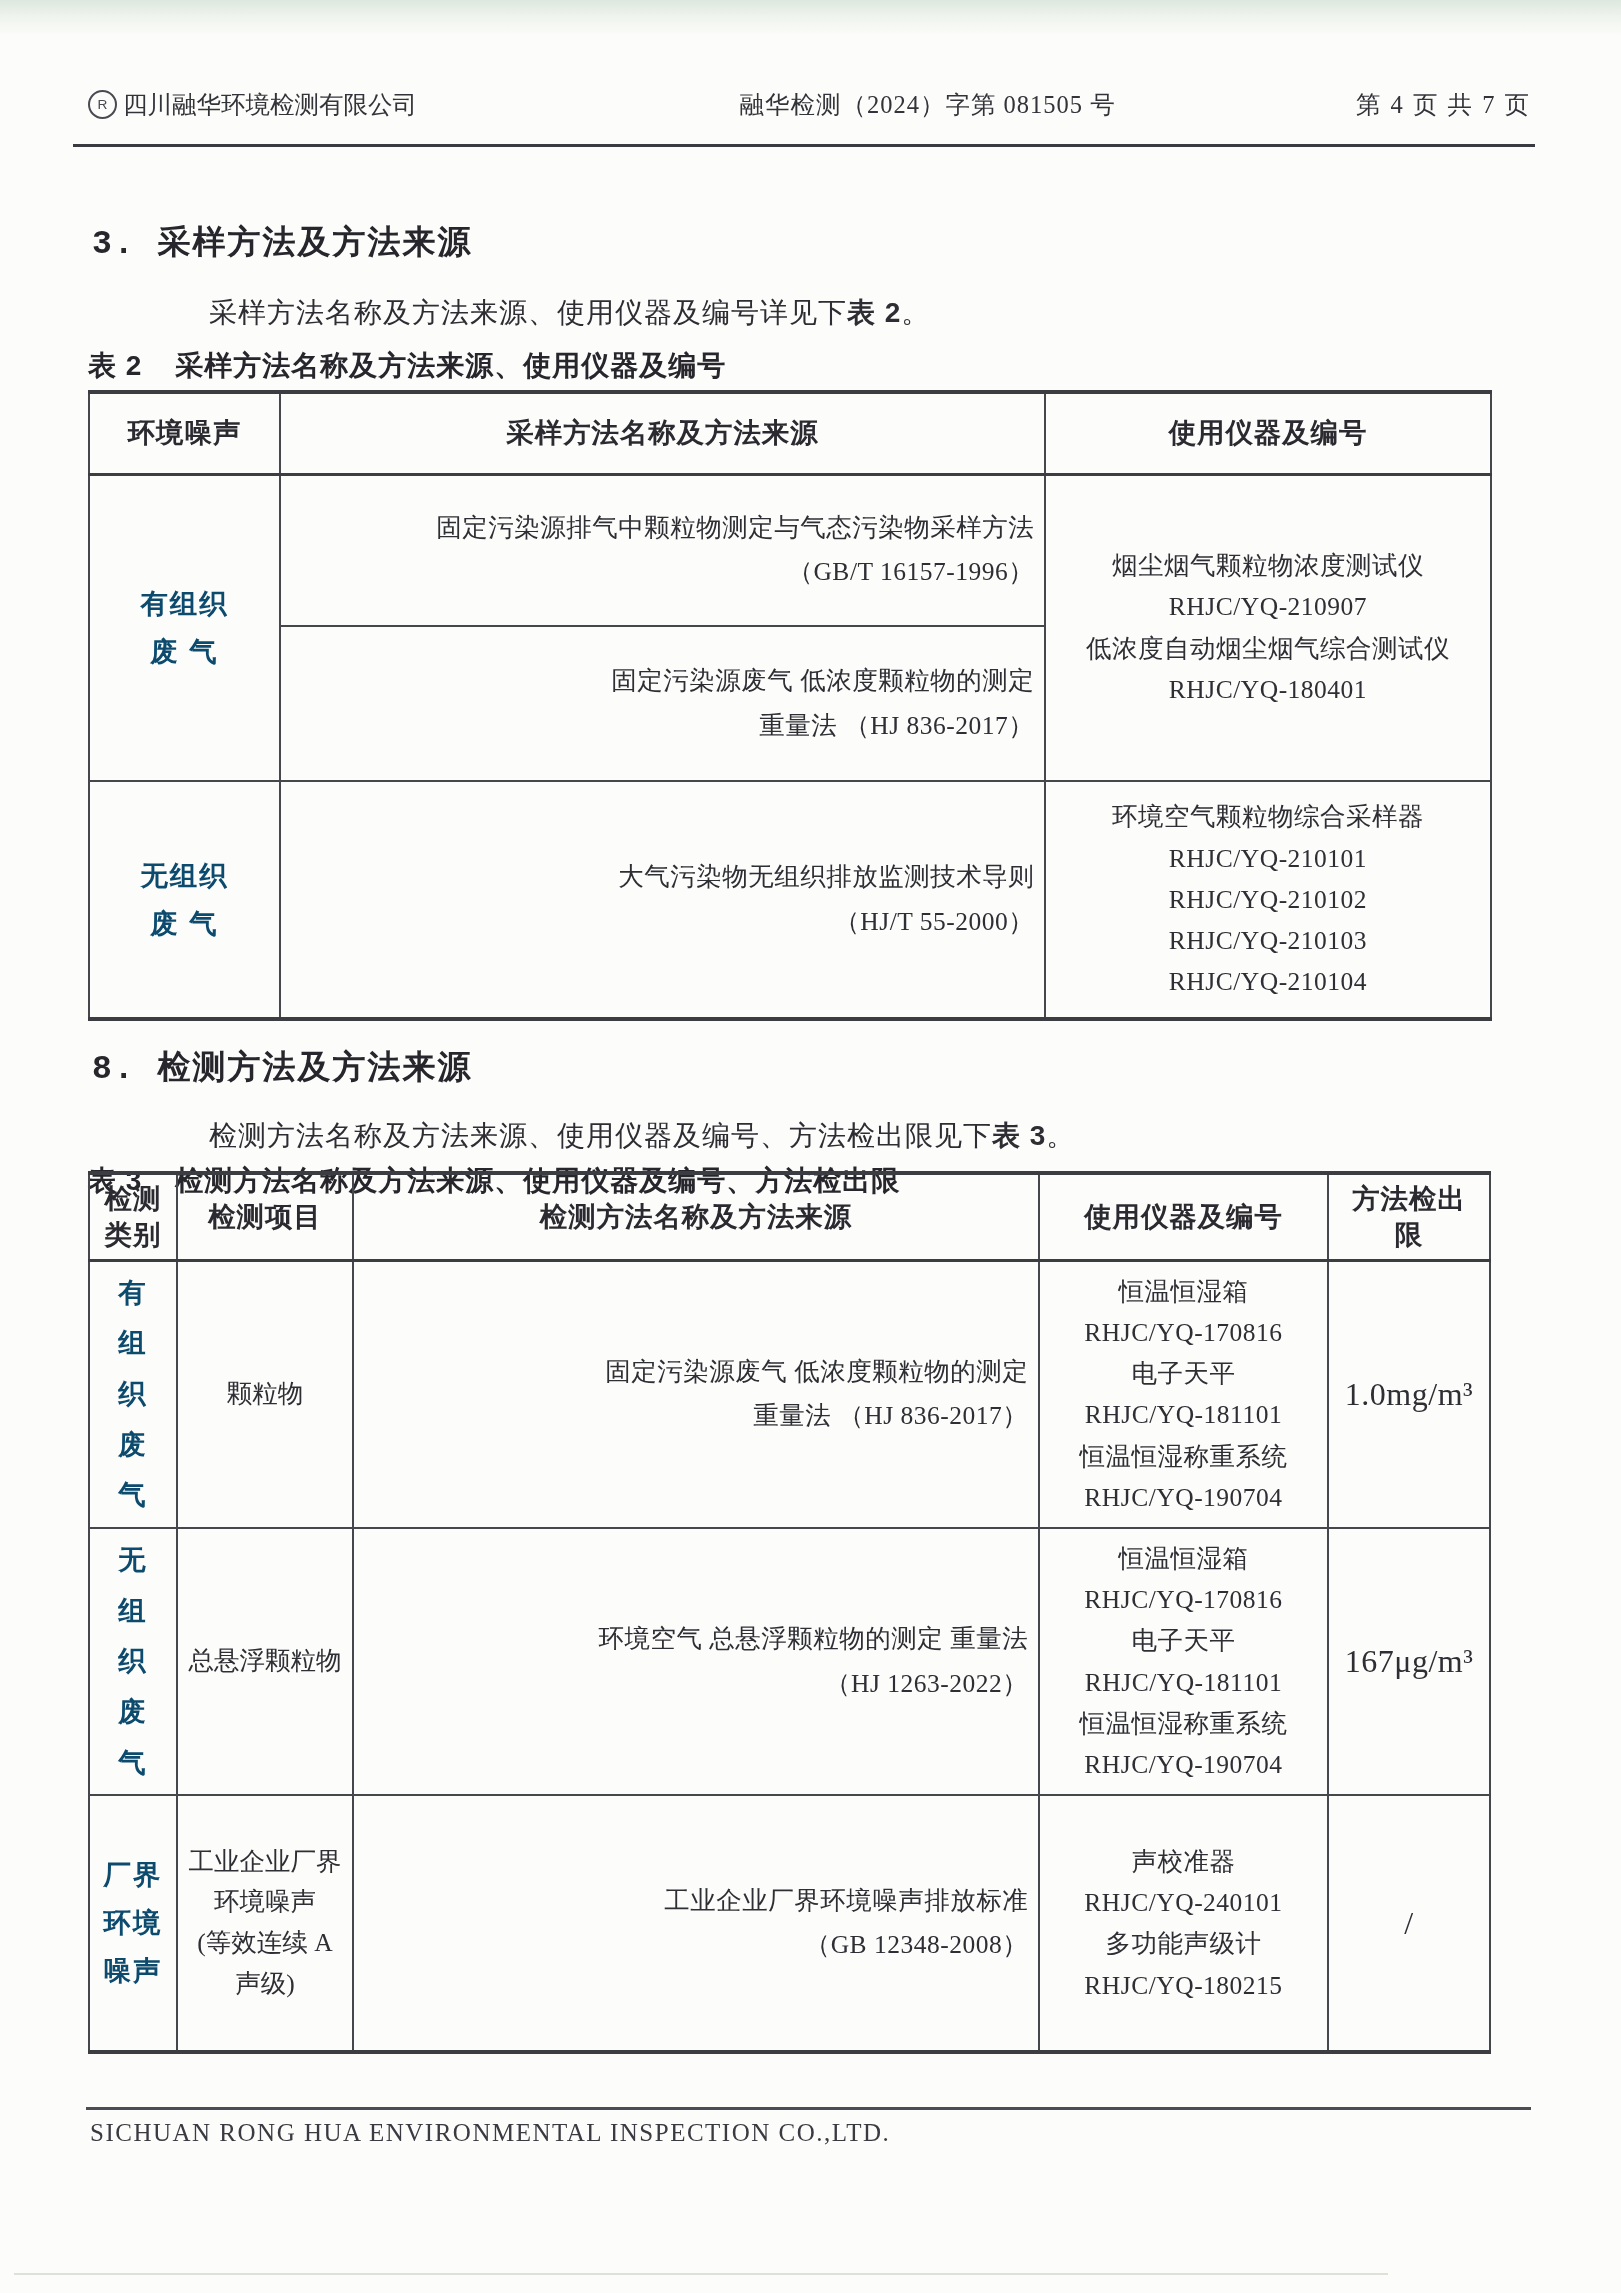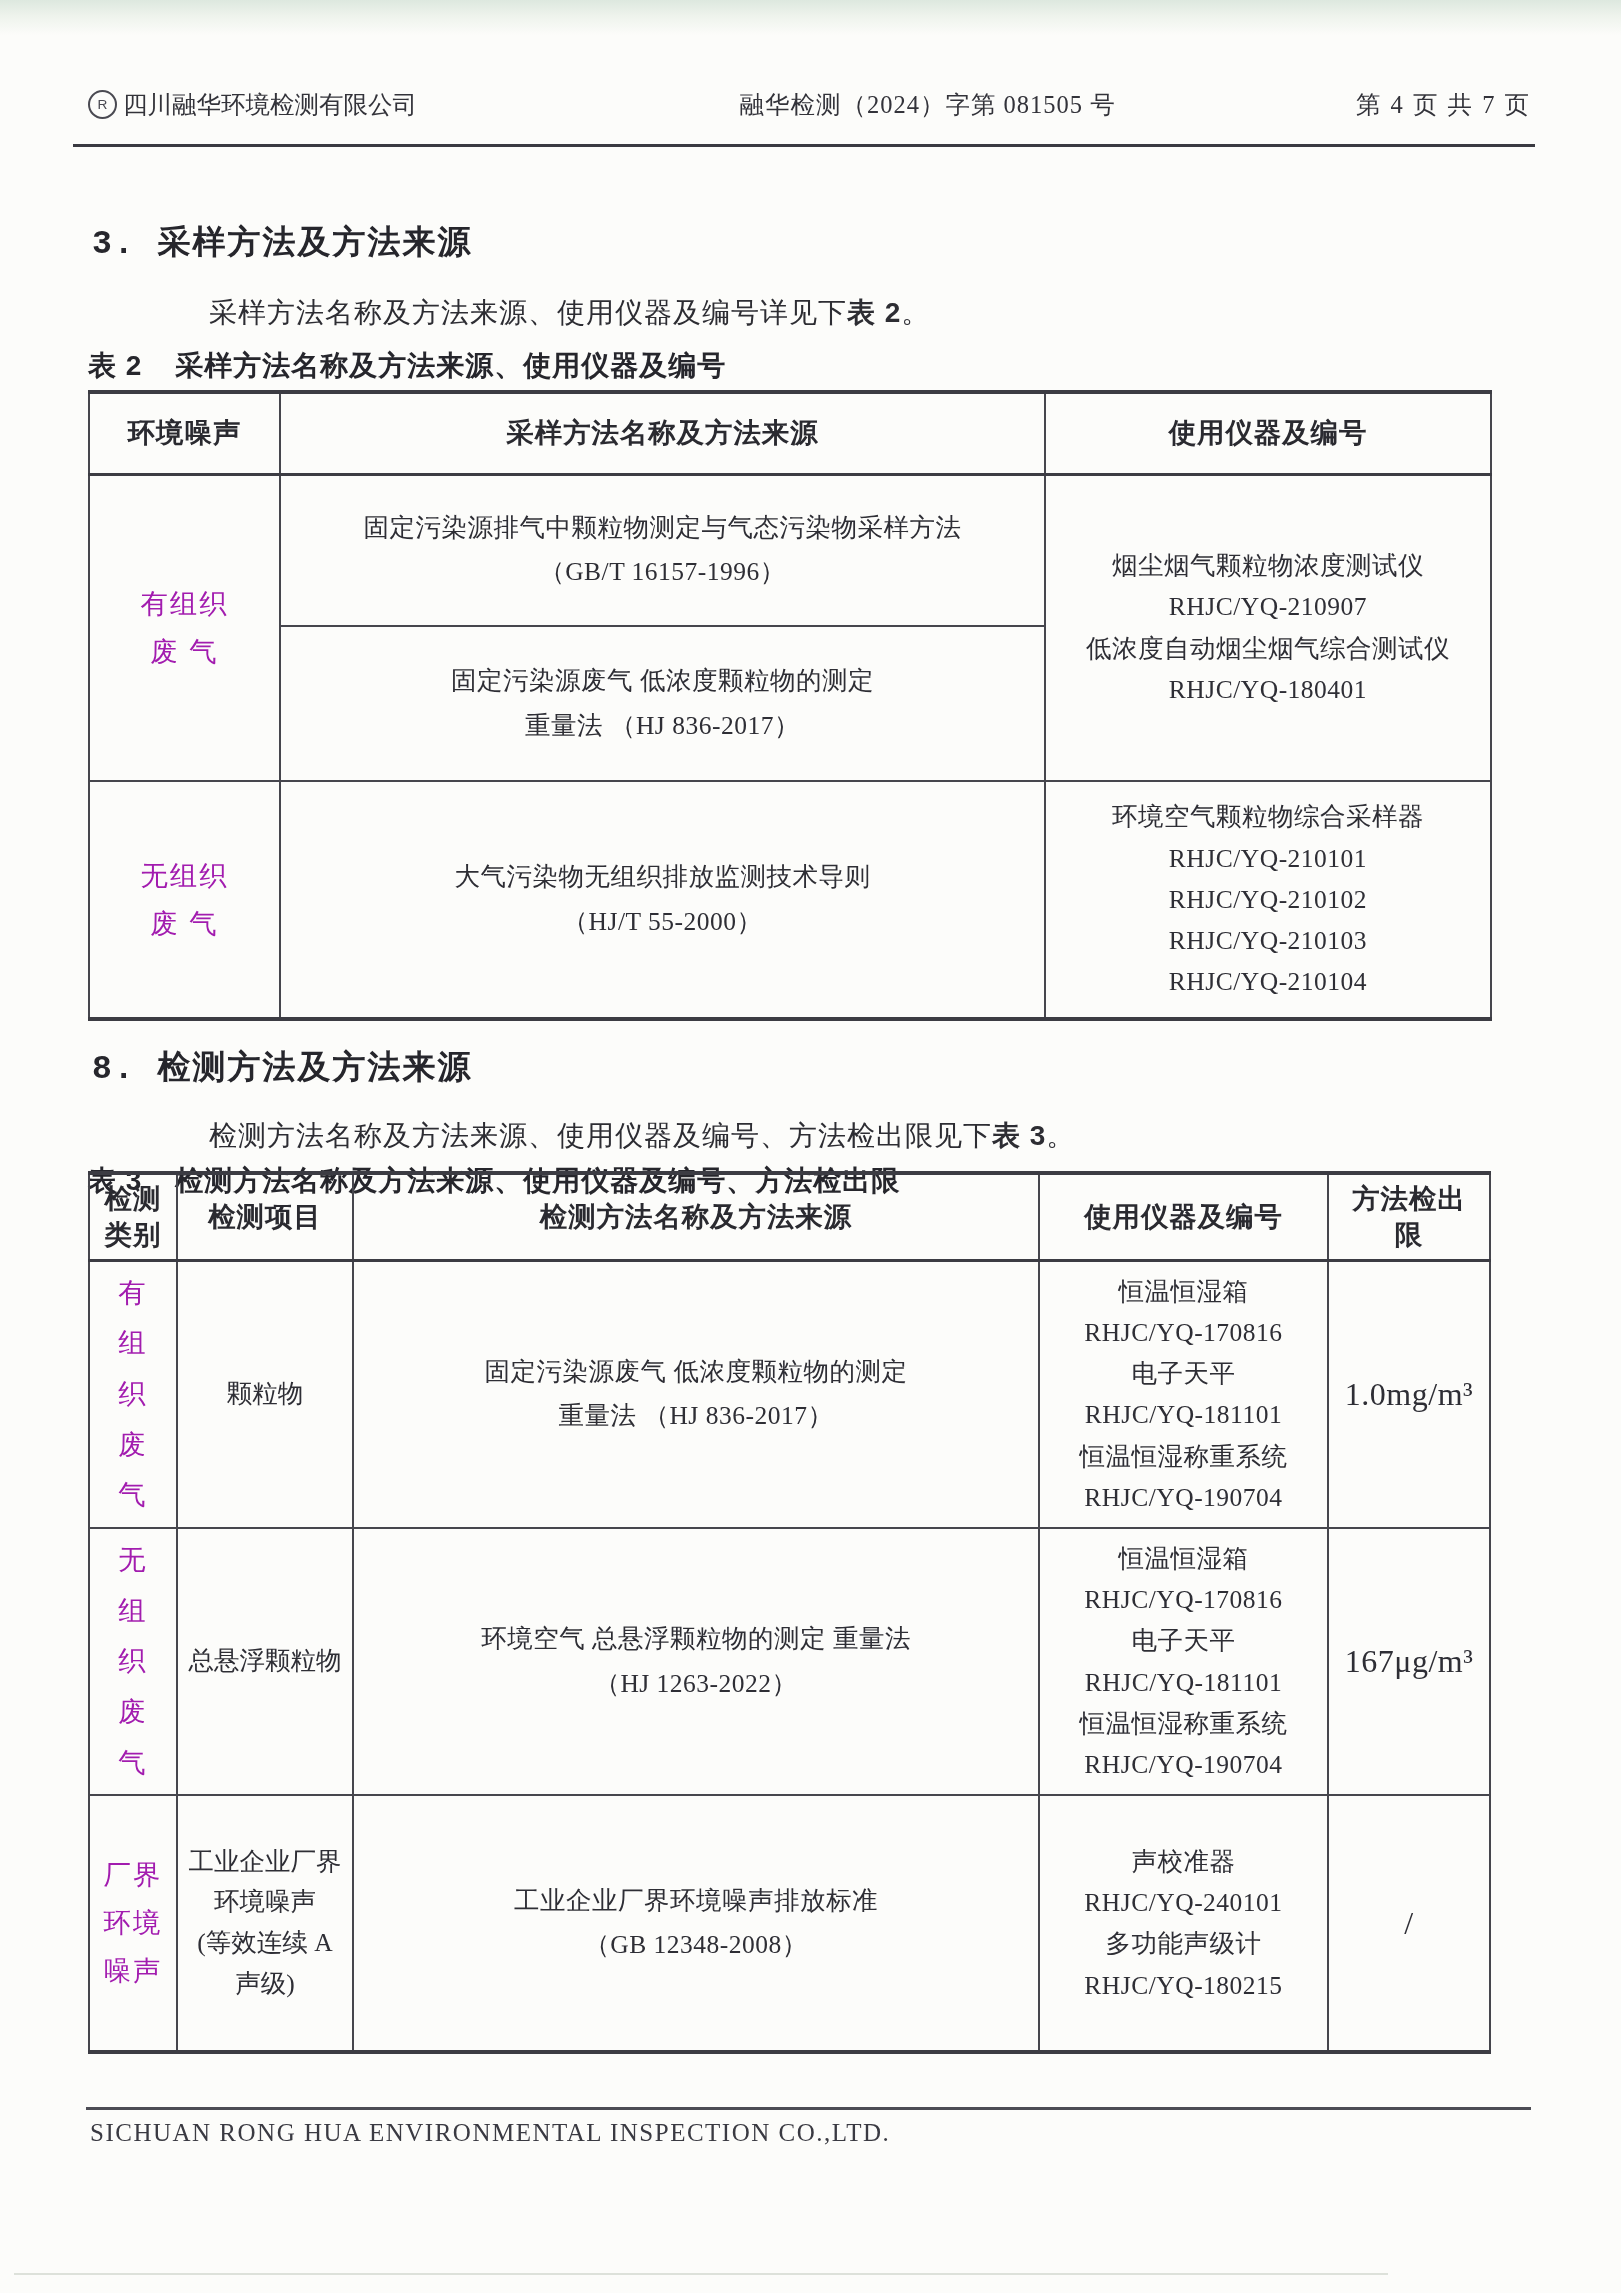--- a/index.html
+++ b/index.html
@@ -64,24 +64,24 @@
   table.t3 { top:1171px; }
   table.doc { border-top:4.9px solid #3c3c43; border-bottom:4.9px solid #3c3c43; }
   table.doc td, table.doc th { border:2px solid #46464d; text-align:center; vertical-align:middle; padding:5.9px 9.8px; }
   table.doc tr.head th {
     border-bottom:3.9px solid #3c3c43;
     font-family:"Liberation Sans","DejaVu Sans",sans-serif;
     font-weight:700; font-size:27.4px; color:#2a2a30; letter-spacing:1px;
   }
   .cat {
     font-family:"Liberation Sans","DejaVu Sans",sans-serif;
-    font-weight:400; font-size:27.4px; letter-spacing:2px; color:#a21caf;
+    font-weight:700; font-size:27.4px; letter-spacing:2px; color:#0c4a6e;
     line-height:1.75;
   }
-  .method-line { line-height:1.75; letter-spacing:0.5px; }
+  .method-line { line-height:1.75; letter-spacing:0.5px;text-align:right; }
   .instr-line  { line-height:1.62; letter-spacing:0.5px; }
   .item-line   { line-height:1.6; }
   .limit       { font-size:32px; letter-spacing:0.5px; }
   .vcat div    { line-height:1.85; }
   
   .ftr-rule { position:absolute; top:2107px; left:86px; width:1445px; height:2.9px; background:#4c4c54; }
   .ftr-text {
     position:absolute; top:2119px; left:90px;
     font-size:25px; letter-spacing:1.5px; color:#3a3a42;
     font-family:"Liberation Serif","DejaVu Serif",serif;

